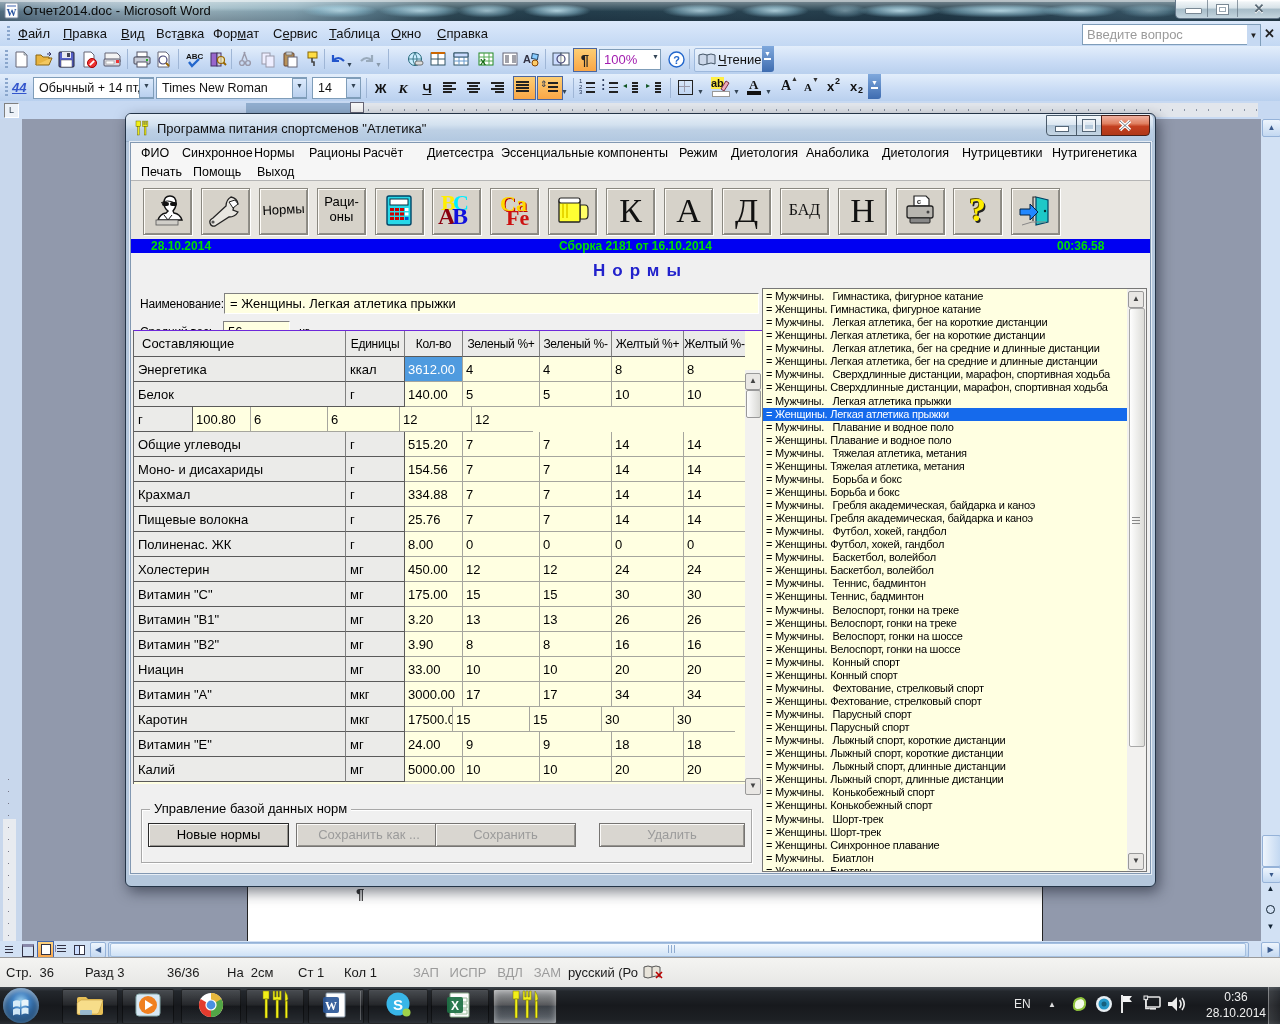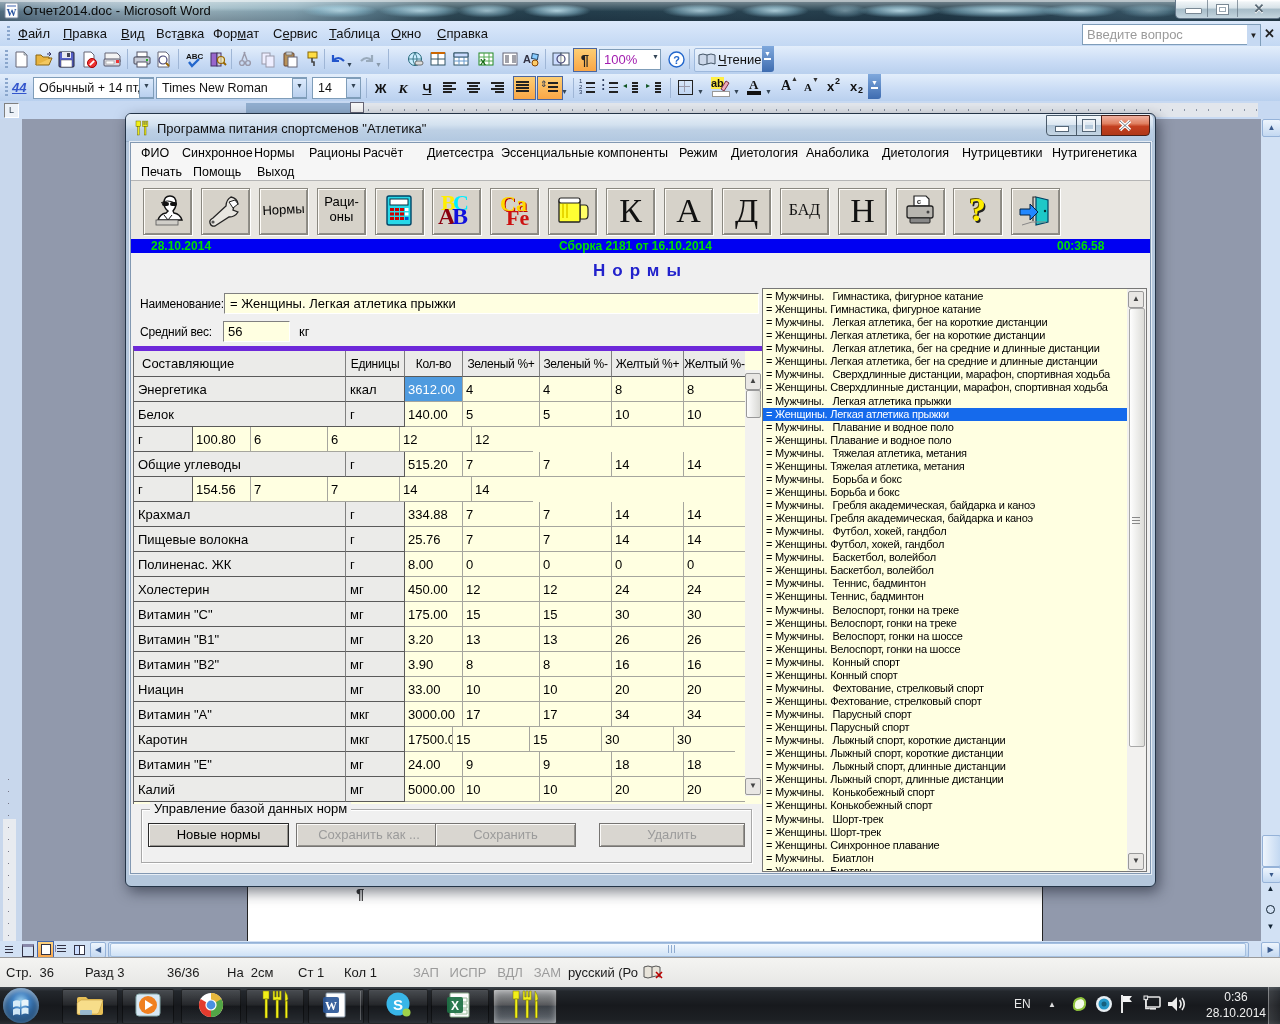--- a/index.html
+++ b/index.html
@@ -652,21 +652,21 @@
 
   <div class="ab" id="panel" style="left:0;top:110px;width:1019px;height:620px;background:#f0f0f0;">
    <div class="ab" style="left:0;top:8px;width:1019px;text-align:center;color:#2222cc;font-size:17px;font-weight:bold;letter-spacing:7px;">Нормы</div>
 
    <div class="ab" style="left:9px;top:44px;font-size:12px;letter-spacing:-0.2px;color:#000;">Наименование:</div>
    <div class="ab sunken" style="left:93px;top:40px;width:528px;height:19px;background:#ffffe1;font-size:13px;line-height:19px;padding-left:5px;">= Женщины. Легкая атлетика прыжки</div>
    <div class="ab" style="left:9px;top:72px;font-size:12px;letter-spacing:-0.2px;color:#000;">Средний вес:</div>
    <div class="ab sunken" style="left:92px;top:68px;width:61px;height:19px;background:#ffffe1;font-size:13px;line-height:19px;padding-left:4px;">56</div>
    <div class="ab" style="left:168px;top:71px;font-size:13px;color:#000;">кг</div>
 
-   <div class="ab" id="apptable" style="left:2px;top:93px;width:628px;height:453px;border-top:5px solid #6d28d9;border-left:1px solid #666;background:#ffffe1;font-size:13px;color:#000;">
+   <div class="ab" id="apptable" style="left:2px;top:77px;width:628px;height:453px;border-top:1px solid #6d28d9;border-left:1px solid #666;background:#ffffe1;font-size:13px;color:#000;">
           <div class="trow" style="height:26px;line-height:26px;">
             <div class="tc cn" style="padding-left:8px;">Составляющие</div>
             <div class="tc cu hd" style="width:59px;">Единицы</div>
             <div class="tc hd" style="width:58px;border-right:1px solid #808080;">Кол-во</div>
             <div class="tc hd" style="width:77px;border-right:1px solid #808080;">Зеленый %+</div>
             <div class="tc hd" style="width:72px;border-right:1px solid #808080;">Зеленый %-</div>
             <div class="tc hd" style="width:72px;border-right:1px solid #808080;">Желтый %+</div>
             <div class="tc hd" style="width:61px;border-right:none;">Желтый %-</div>
           </div>
 <div class="trow">
@@ -698,20 +698,21 @@
 <div class="trow">
             <div class="tc cn">Общие углеводы</div>
             <div class="tc cu">г</div>
             <div class="tc cd" style="width:58px;">515.20</div>
             <div class="tc cd" style="width:77px;">7</div>
             <div class="tc cd" style="width:72px;">7</div>
             <div class="tc cd" style="width:72px;">14</div>
             <div class="tc cd" style="width:61px;border-right:none;">14</div>
           </div>
 <div class="trow">
+            <div class="tc cn">Моно- и дисахариды</div>
             <div class="tc cu">г</div>
             <div class="tc cd" style="width:58px;">154.56</div>
             <div class="tc cd" style="width:77px;">7</div>
             <div class="tc cd" style="width:72px;">7</div>
             <div class="tc cd" style="width:72px;">14</div>
             <div class="tc cd" style="width:61px;border-right:none;">14</div>
           </div>
 <div class="trow">
             <div class="tc cn">Крахмал</div>
             <div class="tc cu">г</div>

